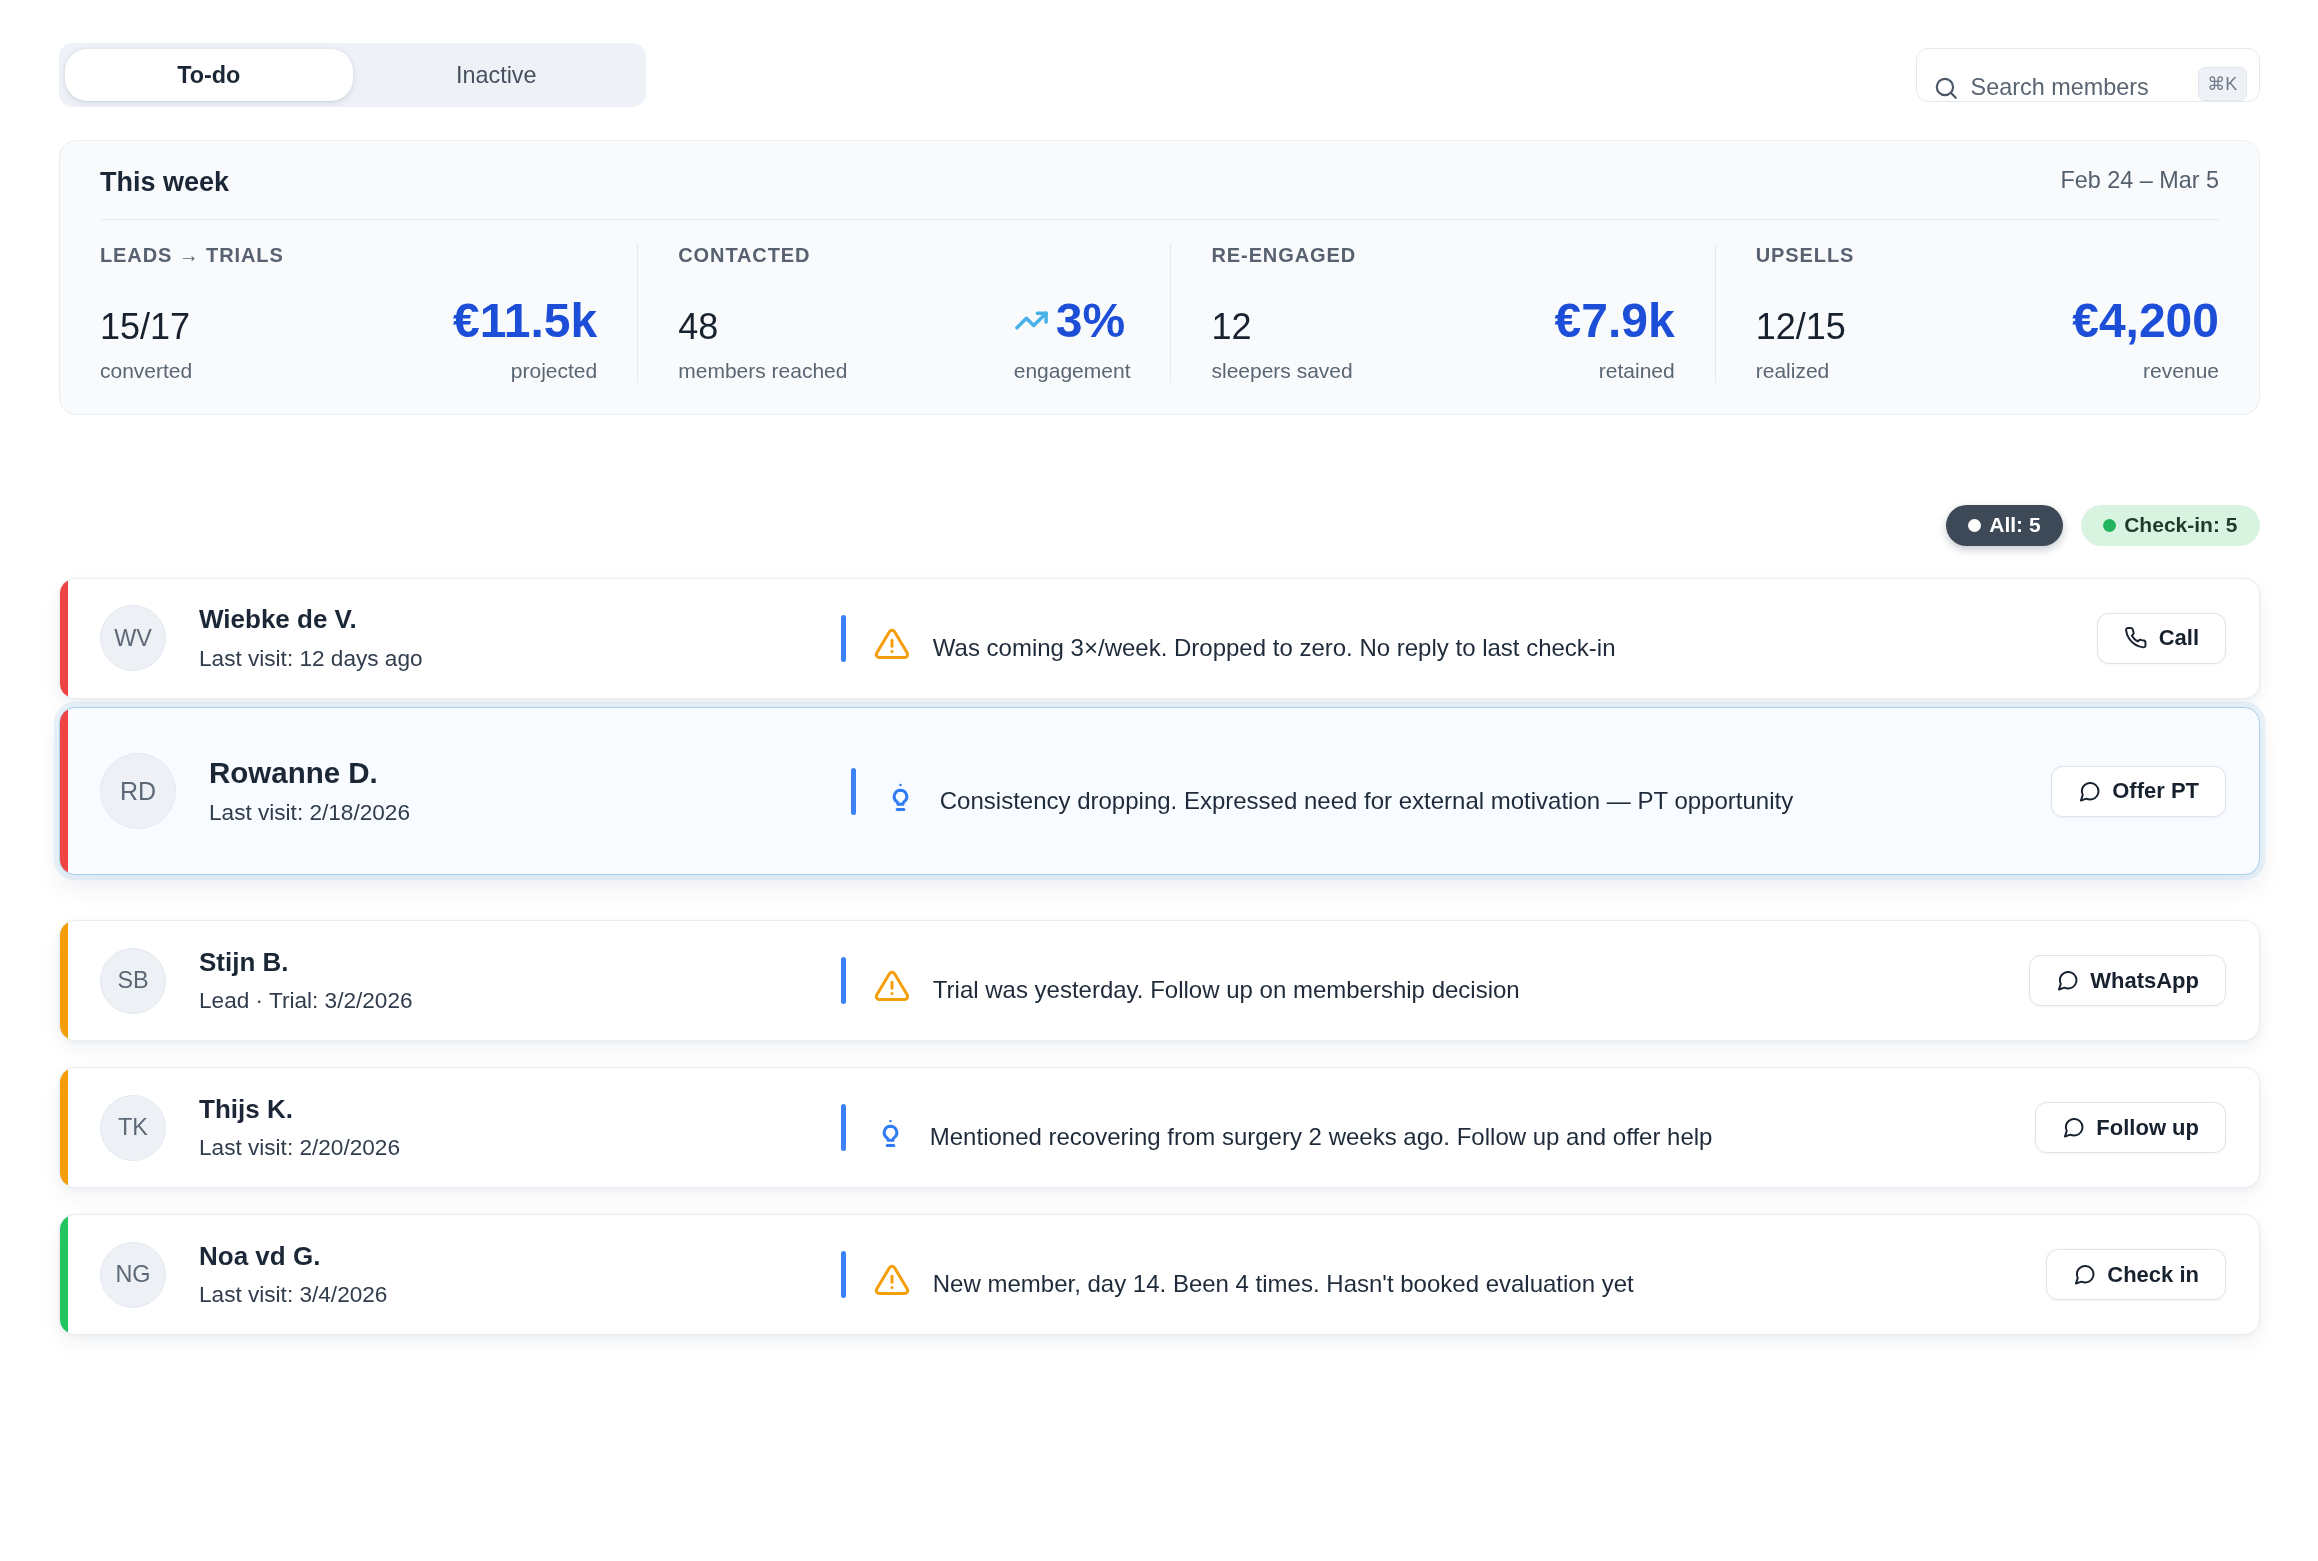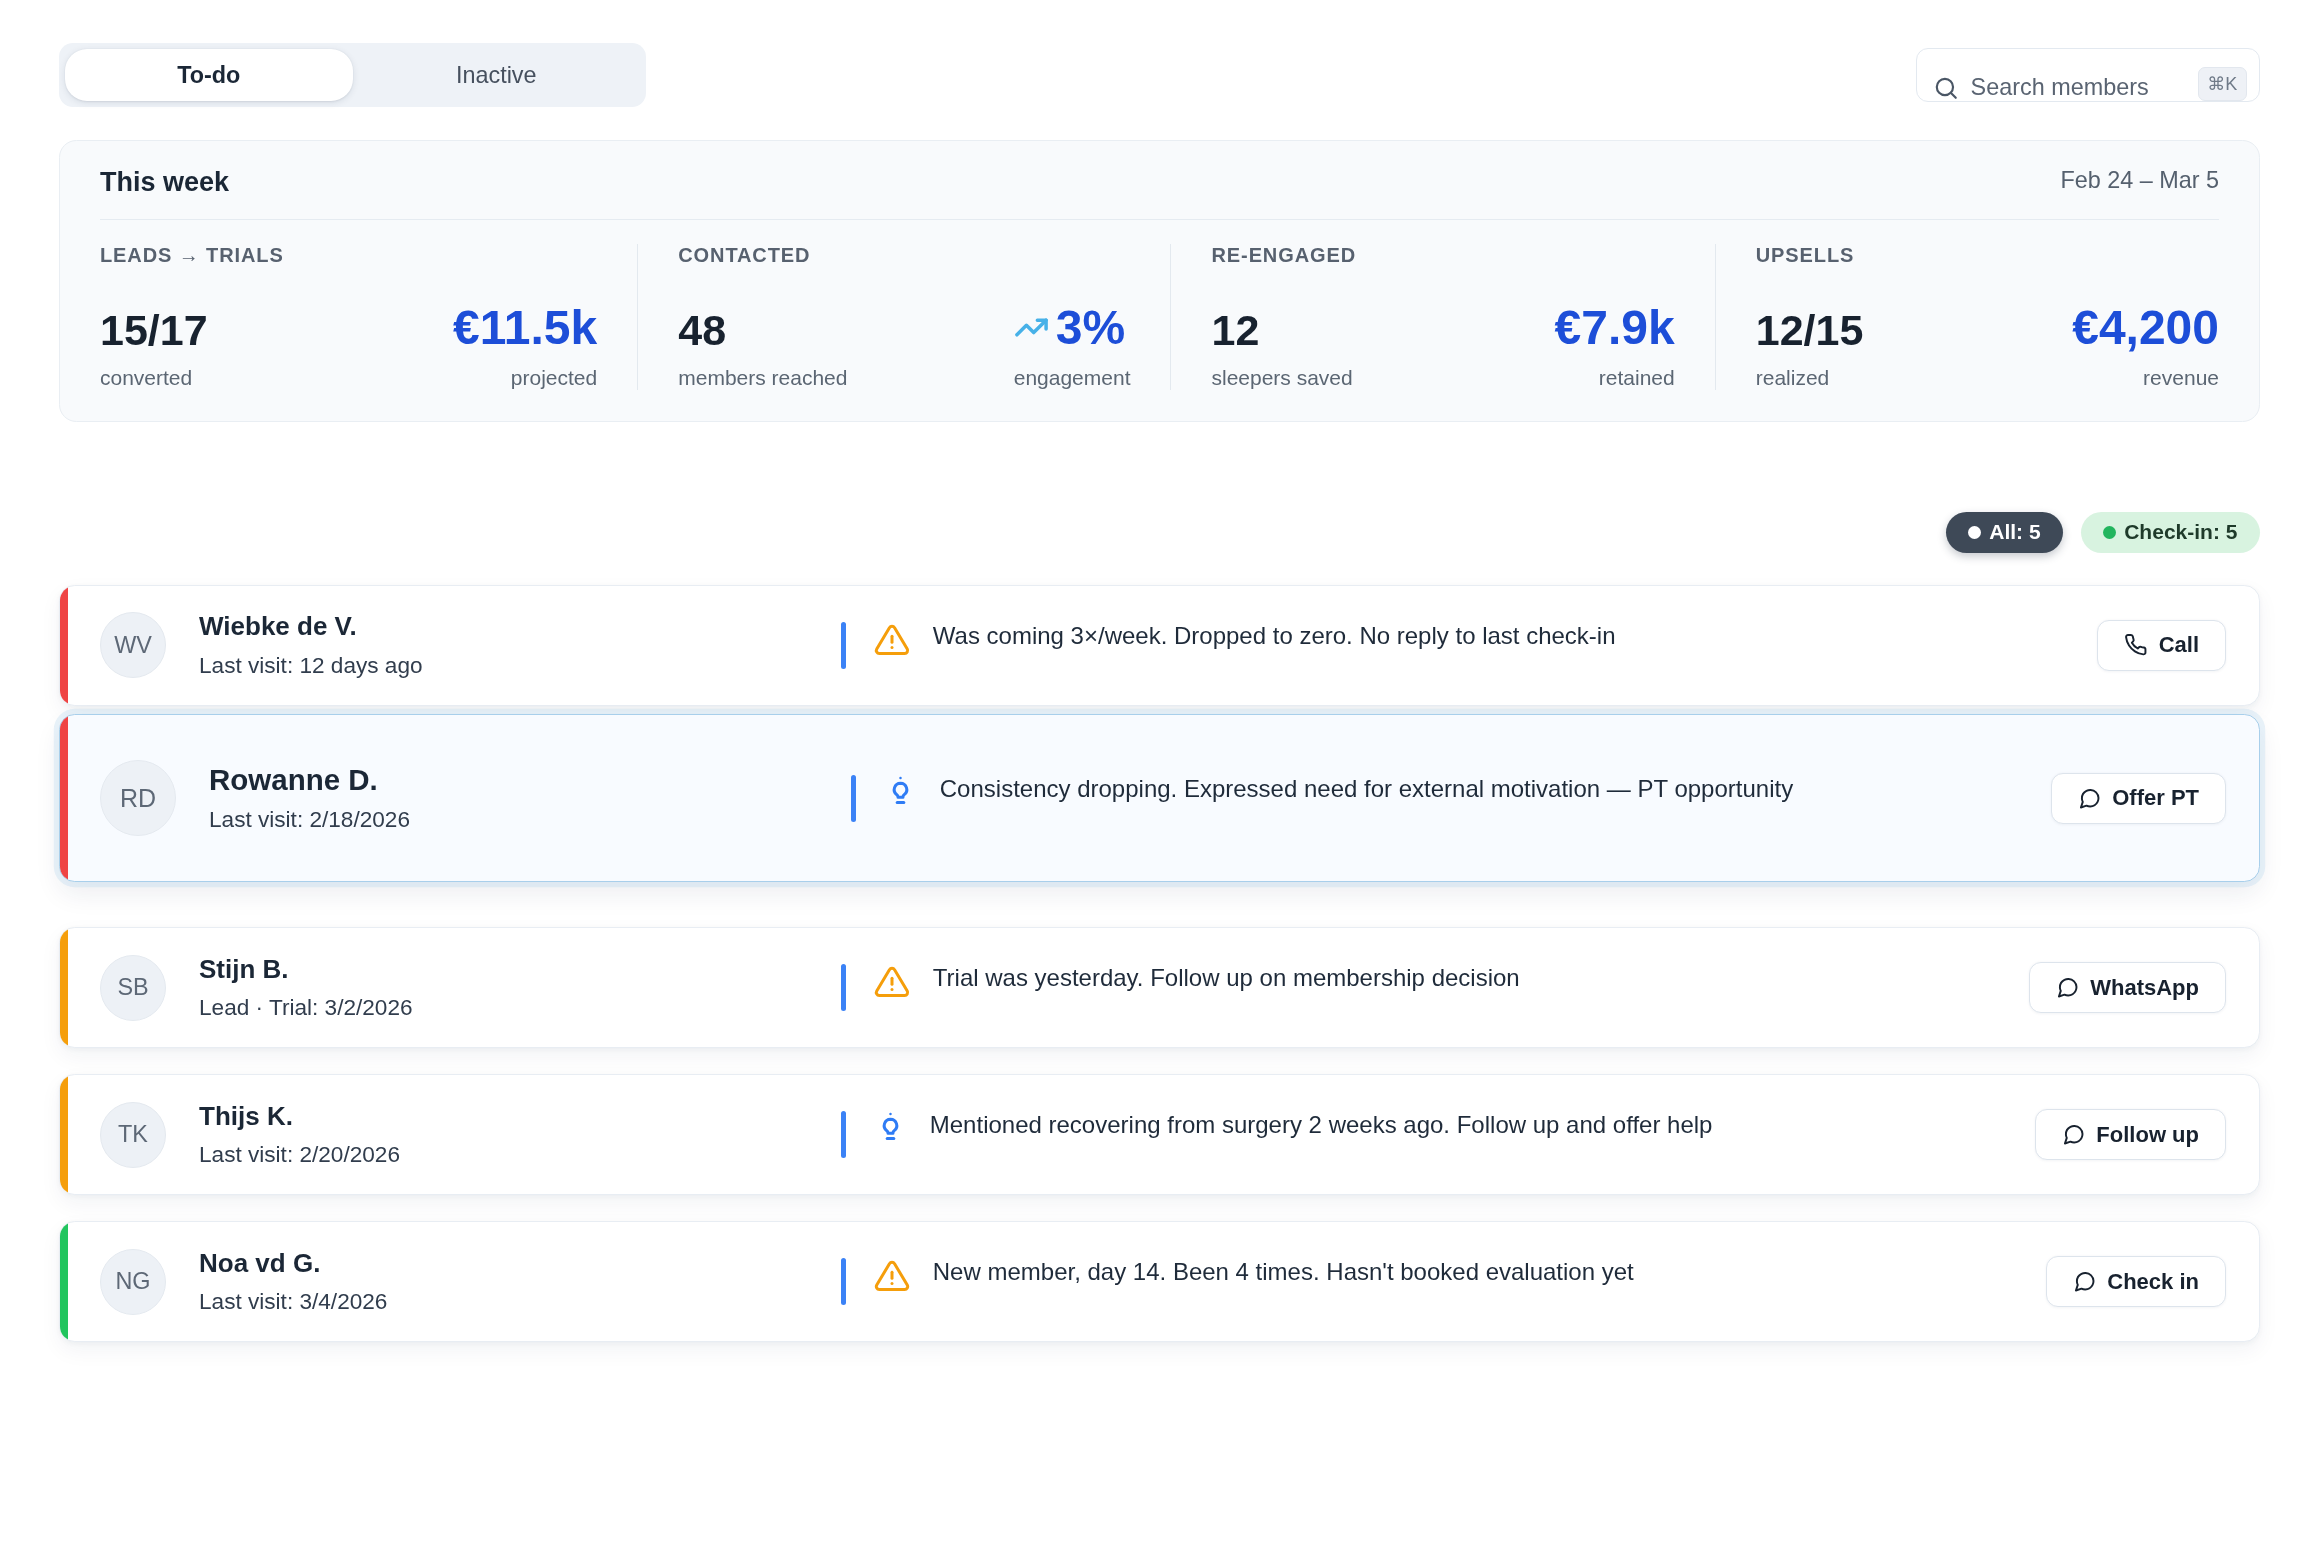--- a/index.html
+++ b/index.html
@@ -29,21 +29,21 @@
   .week-card { margin-top:33px; background:#f8fafc; border:0.9px solid #e9eef3; border-radius:17.4px; }
   .week-head { display:flex; justify-content:space-between; padding:26px 40px 21px; }
   .week-title { font-size:27px; font-weight:700; color:#1b2736; }
   .week-range { font-size:23.4px; color:#55606e; }
   .week-divider { border-bottom:0.9px solid #e5ebf1; margin:0 40px; }
   .stats { display:grid; grid-template-columns:1.05fr 0.97fr 0.99fr 0.99fr; padding:24px 0 31px; }
   .stat { padding:0 40px; }
   .stat + .stat { border-left:0.9px solid #e3e9ef; }
   .stat-label { font-size:20px; font-weight:600; letter-spacing:0.9px; color:#57616f; margin-bottom:15.6px; }
   .stat-metrics { display:flex; justify-content:space-between; align-items:flex-end; }
-  .stat-primary-num { font-size:43px; font-weight:700; color:#18222f; line-height:1;margin-top:26px; }
+  .stat-primary-num { font-size:36px; font-weight:400; color:#18222f; line-height:1;margin-top:26px; }
   .stat-secondary-num { font-size:48px; font-weight:800; color:#1d4ed8; line-height:1; text-align:right;
     display:flex; align-items:center; gap:7px; }
   .stat-sub { font-size:21px; color:#5b6673; margin-top:14px; }
   .stat-right { text-align:right; }
 
   
   .pills { margin-top:42px; display:flex; justify-content:flex-end; gap:17.4px; }
   .pill { height:41px; border-radius:21px; padding:0 22.6px; display:flex; align-items:center; gap:8px;
     font-size:21px; font-weight:600; cursor:pointer;margin-top:48px; }
   .pill .dot { width:13px; height:13px; border-radius:50%; }
@@ -62,21 +62,21 @@
     box-shadow:0 0 0 5.2px rgba(168,207,235,.25), 0 12px 26px rgba(23,43,77,.08); }
   .accent { position:absolute; left:0; top:0; bottom:0; width:7.8px; background:var(--accent,#ef4444); }
   .avatar { width:66px; height:66px; border-radius:50%; background:#edf1f6; border:0.9px solid #e4e9ef;
     display:flex; align-items:center; justify-content:center; font-size:23.4px; color:#5d6876;
     flex:0 0 auto; margin-right:33px; }
   .selected .avatar { width:76px; height:76px; font-size:25px; }
   .m-info { width:642px; flex:0 0 auto; }
   .m-name { font-size:26px; font-weight:700; color:#1b2736; margin-bottom:10.4px; }
   .selected .m-name { font-size:29.5px; }
   .m-meta { font-size:22.6px; color:#313d4d; }
-  .note { display:flex; align-items:flex-start; flex:1 1 auto; min-width:0; }
+  .note { display:flex; align-items:flex-end; flex:1 1 auto; min-width:0; }
   .note-bar { width:5.2px; height:47px; border-radius:2.6px; background:#3b82f6; flex:0 0 auto; }
   .note-icon { margin-left:28px; flex:0 0 auto; }
   .note-text { margin-left:22.6px; font-size:24px; color:#1f2b3a; white-space:nowrap; }
   .action { margin-left:auto; flex:0 0 auto; display:flex; align-items:center; gap:11.3px;
     height:51px; padding:0 26px; background:#ffffff; border:1.7px solid #dde4ec; border-radius:12px;
     font-family:inherit; font-size:22px; font-weight:700; color:#18222f; cursor:pointer;
     box-shadow:0 0.9px 2.6px rgba(20,40,70,.05); }
 </style>
 </head>
 <body>

